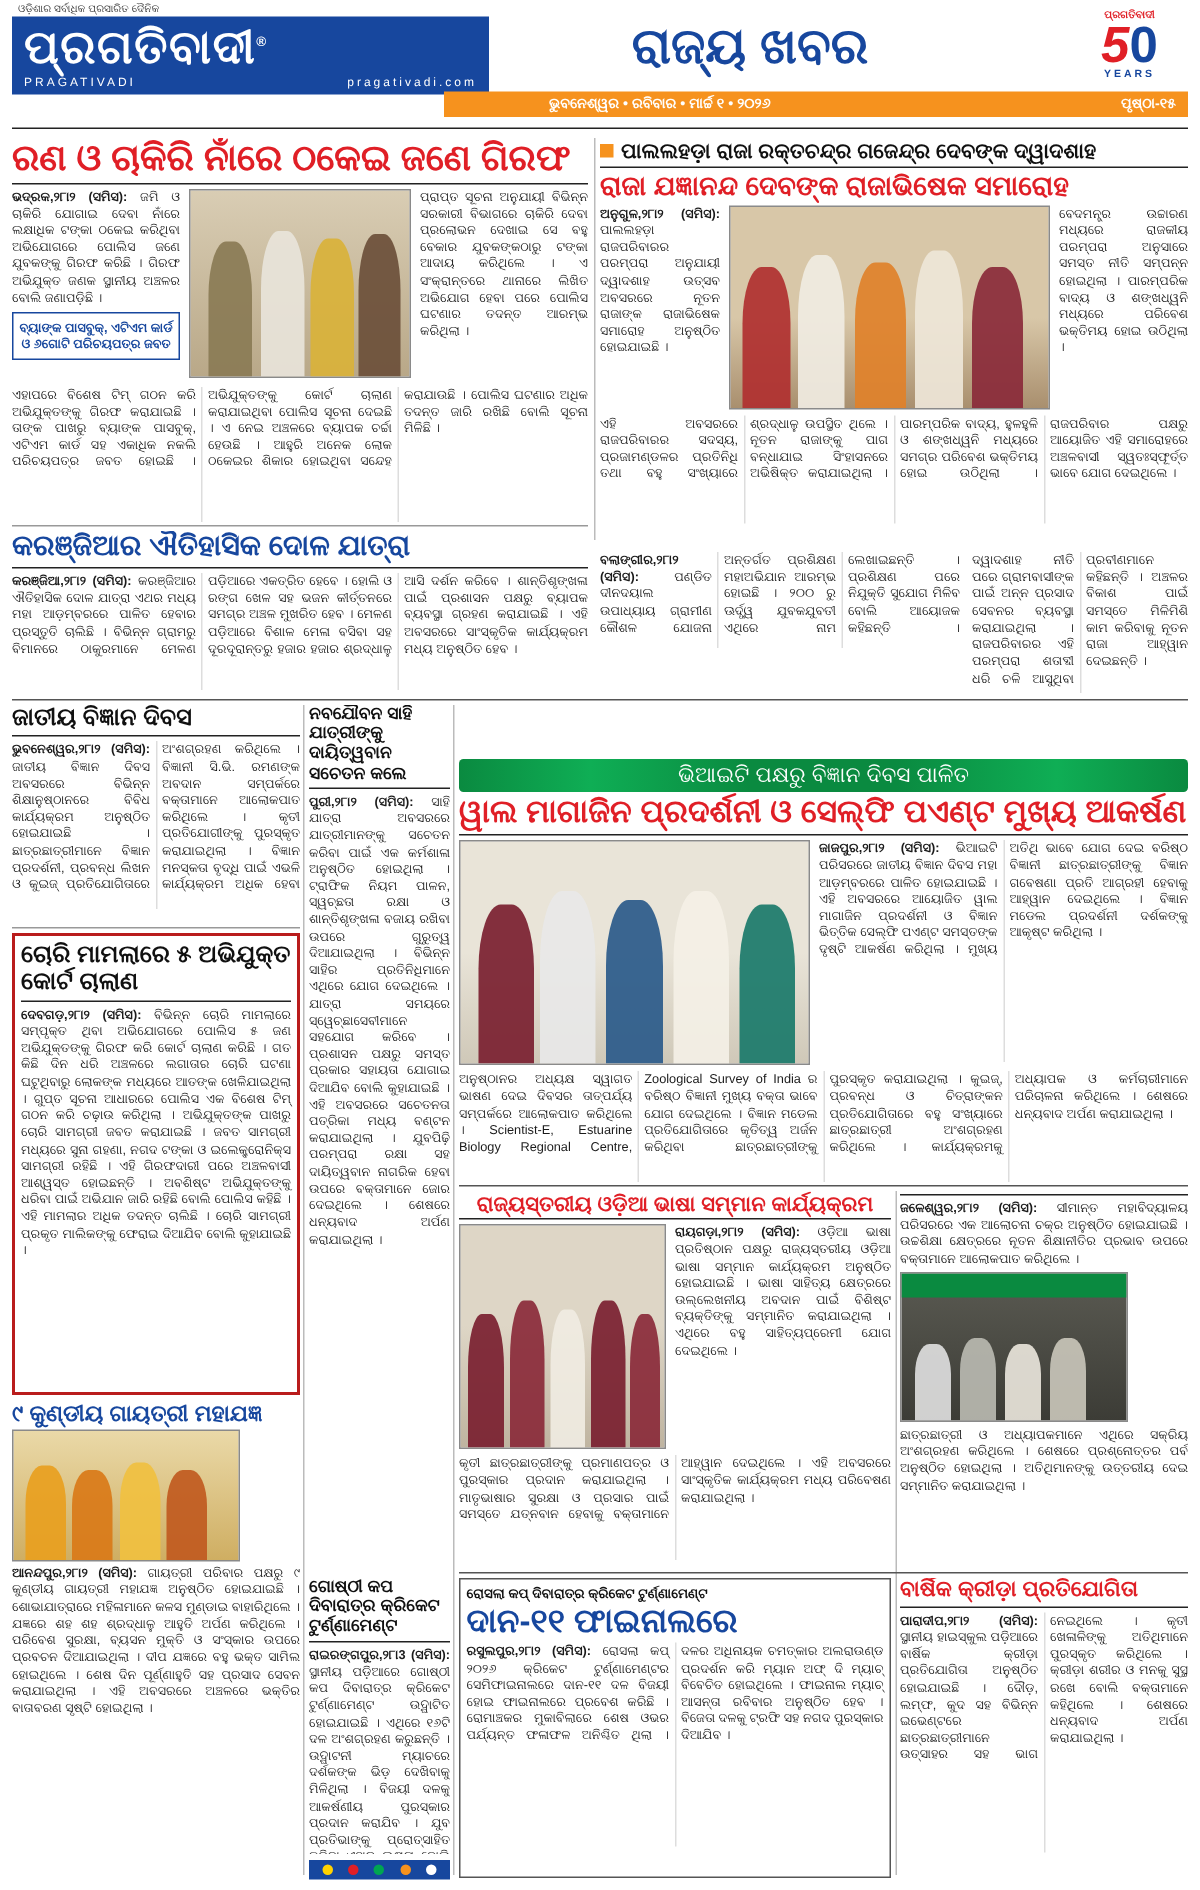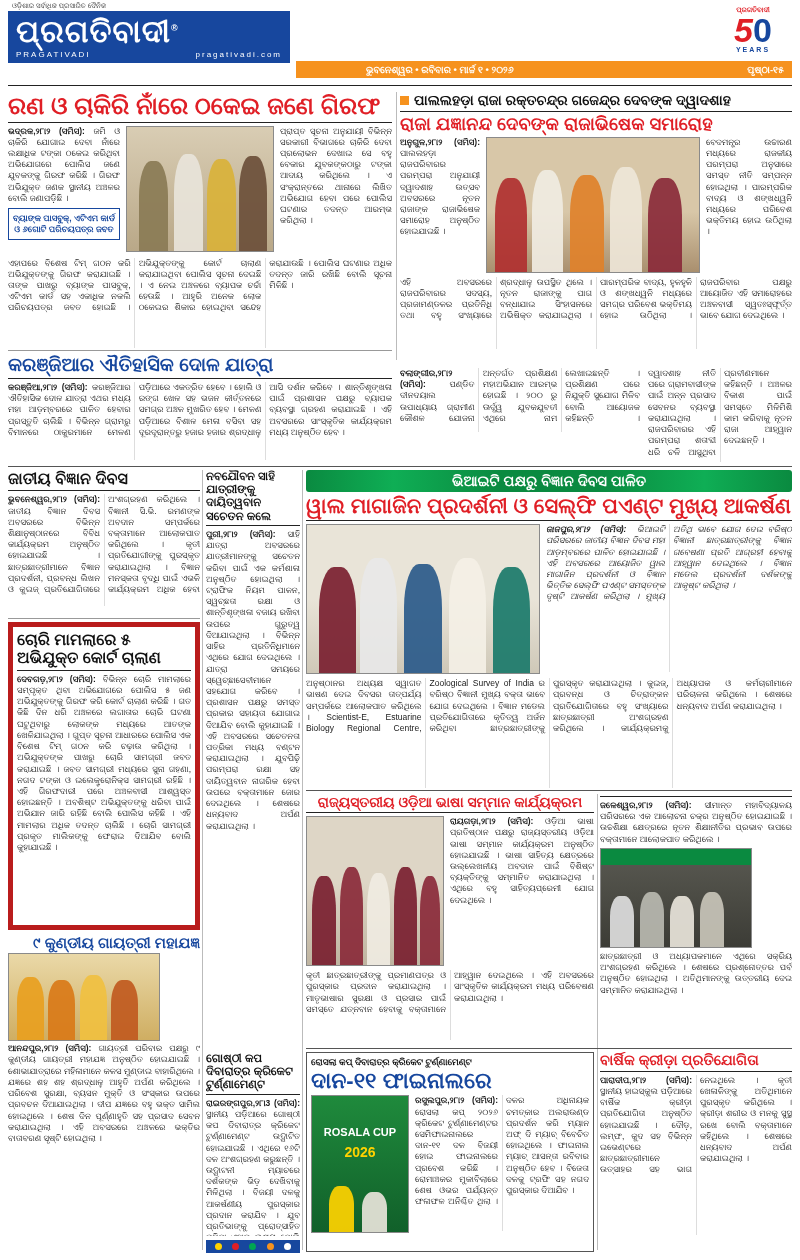--- a/index.html
+++ b/index.html
@@ -1,20 +1,20 @@
 <!DOCTYPE html>
 <html><head>
 <meta charset="utf-8">
 <style>
   html,body{margin:0;padding:0;background:#e9e9e9;}
   .page{position:relative;width:800px;height:1260px;margin:0 auto;background:#fff;
         font-family:"Liberation Sans","DejaVu Sans",sans-serif;color:#1a1a1a;overflow:hidden;}
   
   .tagline{position:absolute;left:12px;top:2px;font-size:7px;color:#333;}
-  .mast{position:absolute;left:8px;top:11px;width:282px;height:52px;background:#17479e;color:#fff;
+  .mast{position:absolute;left:8px;top:11px;width:318px;height:52px;background:#17479e;color:#fff;
         display:flex;flex-direction:column;justify-content:center;padding:2px 8px;box-sizing:border-box;}
   .mast .big{font-size:31px;font-weight:800;letter-spacing:1px;line-height:1;}
   .mast .reg{font-size:9px;vertical-align:super;}
   .mast .sub{display:flex;justify-content:space-between;font-size:8px;letter-spacing:2px;margin-top:3px;}
   .secttl{position:absolute;left:300px;top:12px;width:400px;text-align:center;
           font-size:33px;font-weight:800;color:#17479e;}
   .emblem{position:absolute;left:712px;top:6px;width:82px;height:52px;text-align:center;}
   .emblem .brand{font-size:7px;color:#e01f26;font-weight:700;}
   .emblem .num{font-size:34px;font-weight:800;line-height:0.95;}
   .emblem .d1{color:#e01f26;font-style:italic;}
@@ -38,24 +38,24 @@
   .hline{position:absolute;border-top:1px solid #555;}
   .vline{position:absolute;border-left:1px solid #bbb;}
   .row{display:flex;gap:6px;}
   .photo{position:relative;border:1px solid #8a8a8a;flex-shrink:0;overflow:hidden;}
   .fig{position:absolute;bottom:0;border-radius:40% 40% 0 0;opacity:.92;}
   .bluebox{border:1.5px solid #17479e;color:#17479e;font-size:8.5px;font-weight:800;
            text-align:center;padding:4px 3px;margin-top:4px;line-height:1.3;}
   .kicker{display:flex;align-items:center;gap:5px;font-size:14px;font-weight:800;color:#101010;
           border-bottom:1.5px solid #222;padding-bottom:2px;margin-bottom:2px;}
   .kicker .sq{width:9px;height:9px;background:#f6921e;flex-shrink:0;}
-  .banner{height:22px;display:flex;align-items:center;justify-content:center;font-size:14.5px;font-weight:700;
+  .banner{height:22px;display:flex;align-items:center;justify-content:center;font-size:14.5px;font-weight:400;
           color:#ffffff;background:linear-gradient(90deg,#0a8a40,#0fae55 18%,#0a8a40 40%,#0a8a40 60%,#0fae55 82%,#0a8a40);
-          border-radius:3px;margin-bottom:2px;}
-  .boxed{border:5px solid #b91c1c;padding:4px;}
+          border-radius:3px;margin-bottom:2px;margin-top:36px;}
+  .boxed{border:2px solid #b91c1c;padding:4px;}
   .footstrip{position:absolute;left:206px;top:1240px;width:94px;height:13px;background:#17479e;
              display:flex;align-items:center;justify-content:space-around;padding:0 4px;box-sizing:border-box;}
   .dot{width:7px;height:7px;border-radius:50%;}
   .greenbar{position:absolute;top:0;left:0;right:0;height:16px;background:#0a8a40;}
   .ph-txt{position:absolute;left:0;right:0;text-align:center;color:#fff;font-weight:800;}
 </style>
 </head>
 <body>
 
 <div class="page">
@@ -63,20 +63,21 @@
   <div class="tagline">ଓଡ଼ିଶାର ସର୍ବାଧିକ ପ୍ରସାରିତ ଦୈନିକ</div>
 
   <div class="mast">
     <div class="big"><span>ପ୍ରଗତିବାଦୀ</span><span class="reg">®</span></div>
     <div class="sub">
       <span>PRAGATIVADI</span>
       <span>pragativadi.com</span>
     </div>
   </div>
 
+  <div class="secttl">ରାଜ୍ୟ ଖବର</div>
 
   <div class="emblem">
     <div class="brand">ପ୍ରଗତିବାଦୀ</div>
     <div class="num"><span class="d1">5</span><span class="d2">0</span></div>
     <div class="yrs">YEARS</div>
   </div>
 
   <div class="datebar">
     <span class="date">ଭୁବନେଶ୍ୱର • ରବିବାର • ମାର୍ଚ୍ଚ ୧ • ୨୦୨୬</span>
     <span>ପୃଷ୍ଠା-୧୫</span>
@@ -162,21 +163,21 @@
   <section class="art" style="left:206px;top:470px;width:94px;height:578px;">
     <h3 class="hl dark" style="font-size:11.5px;">ନବଯୌବନ ସାହି ଯାତ୍ରୀଙ୍କୁ ଦାୟିତ୍ୱବାନ ସଚେତନ କଲେ</h3>
     <hr class="rule">
     <p class="body sm"><b class="dl">ପୁରୀ,୨୮ା୨ (ସମିସ):</b> <span>ସାହି ଯାତ୍ରା ଅବସରରେ ଯାତ୍ରୀମାନଙ୍କୁ ସଚେତନ କରିବା ପାଇଁ ଏକ କର୍ମଶାଳା ଅନୁଷ୍ଠିତ ହୋଇଥିଲା । ଟ୍ରାଫିକ ନିୟମ ପାଳନ, ସ୍ୱଚ୍ଛତା ରକ୍ଷା ଓ ଶାନ୍ତିଶୃଙ୍ଖଳା ବଜାୟ ରଖିବା ଉପରେ ଗୁରୁତ୍ୱ ଦିଆଯାଇଥିଲା । ବିଭିନ୍ନ ସାହିର ପ୍ରତିନିଧିମାନେ ଏଥିରେ ଯୋଗ ଦେଇଥିଲେ । ଯାତ୍ରା ସମୟରେ ସ୍ୱେଚ୍ଛାସେବୀମାନେ ସହଯୋଗ କରିବେ । ପ୍ରଶାସନ ପକ୍ଷରୁ ସମସ୍ତ ପ୍ରକାର ସହାୟତା ଯୋଗାଇ ଦିଆଯିବ ବୋଲି କୁହାଯାଇଛି । ଏହି ଅବସରରେ ସଚେତନତା ପତ୍ରିକା ମଧ୍ୟ ବଣ୍ଟନ କରାଯାଇଥିଲା । ଯୁବପିଢ଼ି ପରମ୍ପରା ରକ୍ଷା ସହ ଦାୟିତ୍ୱବାନ ନାଗରିକ ହେବା ଉପରେ ବକ୍ତାମାନେ ଜୋର ଦେଇଥିଲେ । ଶେଷରେ ଧନ୍ୟବାଦ ଅର୍ପଣ କରାଯାଇଥିଲା ।</span></p>
   </section>
 
   <section class="art" style="left:306px;top:470px;width:486px;height:318px;">
     <div class="banner">ଭିଆଇଟି ପକ୍ଷରୁ ବିଜ୍ଞାନ ଦିବସ ପାଳିତ</div>
     <h2 class="hl red" style="font-size:21px;">ୱାଲ ମାଗାଜିନ ପ୍ରଦର୍ଶନୀ ଓ ସେଲ୍ଫି ପଏଣ୍ଟ ମୁଖ୍ୟ ଆକର୍ଷଣ</h2>
     <hr class="rule">
-    <div class="row" style="height:150px;font-style:italic;">
+    <div class="row" style="height:150px;">
       <div class="photo" style="width:232px;height:148px;background:linear-gradient(180deg,#e9e4d8 50%,#cfc8b8);">
         <i class="fig" style="left:5%;width:16%;height:72%;background:#7a2030;"></i>
         <i class="fig" style="left:23%;width:16%;height:78%;background:#e8e8e8;"></i>
         <i class="fig" style="left:42%;width:16%;height:74%;background:#2a5a8a;"></i>
         <i class="fig" style="left:61%;width:16%;height:78%;background:#f4f0e6;"></i>
         <i class="fig" style="left:80%;width:16%;height:72%;background:#1a7a6a;"></i>
       </div>
       <div style="flex:1;">
         <p class="body sm cols2" style="height:148px;"><b class="dl">ଜାଜପୁର,୨୮ା୨ (ସମିସ):</b> <span>ଭିଆଇଟି ପରିସରରେ ଜାତୀୟ ବିଜ୍ଞାନ ଦିବସ ମହା ଆଡ଼ମ୍ବରରେ ପାଳିତ ହୋଇଯାଇଛି । ଏହି ଅବସରରେ ଆୟୋଜିତ ୱାଲ ମାଗାଜିନ ପ୍ରଦର୍ଶନୀ ଓ ବିଜ୍ଞାନ ଭିତ୍ତିକ ସେଲ୍ଫି ପଏଣ୍ଟ ସମସ୍ତଙ୍କ ଦୃଷ୍ଟି ଆକର୍ଷଣ କରିଥିଲା । ମୁଖ୍ୟ ଅତିଥି ଭାବେ ଯୋଗ ଦେଇ ବରିଷ୍ଠ ବିଜ୍ଞାନୀ ଛାତ୍ରଛାତ୍ରୀଙ୍କୁ ବିଜ୍ଞାନ ଗବେଷଣା ପ୍ରତି ଆଗ୍ରହୀ ହେବାକୁ ଆହ୍ୱାନ ଦେଇଥିଲେ । ବିଜ୍ଞାନ ମଡେଲ ପ୍ରଦର୍ଶନୀ ଦର୍ଶକଙ୍କୁ ଆକୃଷ୍ଟ କରିଥିଲା ।</span></p>
       </div>
@@ -184,21 +185,21 @@
     <p class="body sm cols4" style="height:110px;margin-top:4px;">ଅନୁଷ୍ଠାନର ଅଧ୍ୟକ୍ଷ ସ୍ୱାଗତ ଭାଷଣ ଦେଇ ଦିବସର ତାତ୍ପର୍ଯ୍ୟ ସମ୍ପର୍କରେ ଆଲୋକପାତ କରିଥିଲେ । Scientist-E, Estuarine Biology Regional Centre, Zoological Survey of India ର ବରିଷ୍ଠ ବିଜ୍ଞାନୀ ମୁଖ୍ୟ ବକ୍ତା ଭାବେ ଯୋଗ ଦେଇଥିଲେ । ବିଜ୍ଞାନ ମଡେଲ ପ୍ରତିଯୋଗିତାରେ କୃତିତ୍ୱ ଅର୍ଜନ କରିଥିବା ଛାତ୍ରଛାତ୍ରୀଙ୍କୁ ପୁରସ୍କୃତ କରାଯାଇଥିଲା । କୁଇଜ୍, ପ୍ରବନ୍ଧ ଓ ଚିତ୍ରାଙ୍କନ ପ୍ରତିଯୋଗିତାରେ ବହୁ ସଂଖ୍ୟାରେ ଛାତ୍ରଛାତ୍ରୀ ଅଂଶଗ୍ରହଣ କରିଥିଲେ । କାର୍ଯ୍ୟକ୍ରମକୁ ଅଧ୍ୟାପକ ଓ କର୍ମଚାରୀମାନେ ପରିଚାଳନା କରିଥିଲେ । ଶେଷରେ ଧନ୍ୟବାଦ ଅର୍ପଣ କରାଯାଇଥିଲା ।</p>
   </section>
 
   <section class="art boxed" style="left:8px;top:622px;width:192px;height:308px;">
     <h2 class="hl dark" style="font-size:16px;">ଚୋରି ମାମଲାରେ ୫ ଅଭିଯୁକ୍ତ କୋର୍ଟ ଚାଲାଣ</h2>
     <hr class="rule">
     <p class="body sm"><b class="dl">ଦେବଗଡ଼,୨୮ା୨ (ସମିସ):</b> <span>ବିଭିନ୍ନ ଚୋରି ମାମଲାରେ ସମ୍ପୃକ୍ତ ଥିବା ଅଭିଯୋଗରେ ପୋଲିସ ୫ ଜଣ ଅଭିଯୁକ୍ତଙ୍କୁ ଗିରଫ କରି କୋର୍ଟ ଚାଲାଣ କରିଛି । ଗତ କିଛି ଦିନ ଧରି ଅଞ୍ଚଳରେ ଲଗାତାର ଚୋରି ଘଟଣା ଘଟୁଥିବାରୁ ଲୋକଙ୍କ ମଧ୍ୟରେ ଆତଙ୍କ ଖେଳିଯାଇଥିଲା । ଗୁପ୍ତ ସୂଚନା ଆଧାରରେ ପୋଲିସ ଏକ ବିଶେଷ ଟିମ୍ ଗଠନ କରି ଚଢ଼ାଉ କରିଥିଲା । ଅଭିଯୁକ୍ତଙ୍କ ପାଖରୁ ଚୋରି ସାମଗ୍ରୀ ଜବତ କରାଯାଇଛି । ଜବତ ସାମଗ୍ରୀ ମଧ୍ୟରେ ସୁନା ଗହଣା, ନଗଦ ଟଙ୍କା ଓ ଇଲେକ୍ଟ୍ରୋନିକ୍ସ ସାମଗ୍ରୀ ରହିଛି । ଏହି ଗିରଫଦାରୀ ପରେ ଅଞ୍ଚଳବାସୀ ଆଶ୍ୱସ୍ତ ହୋଇଛନ୍ତି । ଅବଶିଷ୍ଟ ଅଭିଯୁକ୍ତଙ୍କୁ ଧରିବା ପାଇଁ ଅଭିଯାନ ଜାରି ରହିଛି ବୋଲି ପୋଲିସ କହିଛି । ଏହି ମାମଲାର ଅଧିକ ତଦନ୍ତ ଚାଲିଛି । ଚୋରି ସାମଗ୍ରୀ ପ୍ରକୃତ ମାଲିକଙ୍କୁ ଫେରାଇ ଦିଆଯିବ ବୋଲି କୁହାଯାଇଛି ।</span></p>
   </section>
 
   <section class="art" style="left:8px;top:934px;width:192px;height:318px;">
-    <h2 class="hl blue" style="font-size:15px;text-align:right;">୯ କୁଣ୍ଡୀୟ ଗାୟତ୍ରୀ ମହାଯଜ୍ଞ</h2>
+    <h2 class="hl blue" style="font-size:15px;">୯ କୁଣ୍ଡୀୟ ଗାୟତ୍ରୀ ମହାଯଜ୍ଞ</h2>
     <div class="photo" style="width:150px;height:86px;margin:2px 0;background:linear-gradient(180deg,#ead9a8,#cfae62);">
       <i class="fig" style="left:5%;width:18%;height:74%;background:#e8a020;"></i>
       <i class="fig" style="left:26%;width:18%;height:70%;background:#d97a18;"></i>
       <i class="fig" style="left:47%;width:18%;height:76%;background:#f0c040;"></i>
       <i class="fig" style="left:68%;width:18%;height:70%;background:#c05a20;"></i>
     </div>
     <p class="body sm"><b class="dl">ଆନନ୍ଦପୁର,୨୮ା୨ (ସମିସ):</b> <span>ଗାୟତ୍ରୀ ପରିବାର ପକ୍ଷରୁ ୯ କୁଣ୍ଡୀୟ ଗାୟତ୍ରୀ ମହାଯଜ୍ଞ ଅନୁଷ୍ଠିତ ହୋଇଯାଇଛି । ଶୋଭାଯାତ୍ରାରେ ମହିଳାମାନେ କଳସ ମୁଣ୍ଡାଇ ବାହାରିଥିଲେ । ଯଜ୍ଞରେ ଶହ ଶହ ଶ୍ରଦ୍ଧାଳୁ ଆହୁତି ଅର୍ପଣ କରିଥିଲେ । ପରିବେଶ ସୁରକ୍ଷା, ବ୍ୟସନ ମୁକ୍ତି ଓ ସଂସ୍କାର ଉପରେ ପ୍ରବଚନ ଦିଆଯାଇଥିଲା । ଦୀପ ଯଜ୍ଞରେ ବହୁ ଭକ୍ତ ସାମିଲ ହୋଇଥିଲେ । ଶେଷ ଦିନ ପୂର୍ଣ୍ଣାହୁତି ସହ ପ୍ରସାଦ ସେବନ କରାଯାଇଥିଲା । ଏହି ଅବସରରେ ଅଞ୍ଚଳରେ ଭକ୍ତିର ବାତାବରଣ ସୃଷ୍ଟି ହୋଇଥିଲା ।</span></p>
   </section>
 
   <section class="art" style="left:306px;top:794px;width:288px;height:254px;">
@@ -235,26 +236,20 @@
   <section class="art" style="left:206px;top:1052px;width:94px;height:184px;">
     <h3 class="hl dark" style="font-size:11.5px;">ଗୋଷ୍ଠୀ କପ ଦିବାରାତ୍ର କ୍ରିକେଟ ଟୁର୍ଣ୍ଣାମେଣ୍ଟ</h3>
     <hr class="rule">
     <p class="body sm"><b class="dl">ରାଇରଙ୍ଗପୁର,୨୮ା3 (ସମିସ):</b> <span>ସ୍ଥାନୀୟ ପଡ଼ିଆରେ ଗୋଷ୍ଠୀ କପ ଦିବାରାତ୍ର କ୍ରିକେଟ ଟୁର୍ଣ୍ଣାମେଣ୍ଟ ଉଦ୍ଘାଟିତ ହୋଇଯାଇଛି । ଏଥିରେ ୧୬ଟି ଦଳ ଅଂଶଗ୍ରହଣ କରୁଛନ୍ତି । ଉଦ୍ଘାଟନୀ ମ୍ୟାଚରେ ଦର୍ଶକଙ୍କ ଭିଡ଼ ଦେଖିବାକୁ ମିଳିଥିଲା । ବିଜୟୀ ଦଳକୁ ଆକର୍ଷଣୀୟ ପୁରସ୍କାର ପ୍ରଦାନ କରାଯିବ । ଯୁବ ପ୍ରତିଭାଙ୍କୁ ପ୍ରୋତ୍ସାହିତ କରିବା ଏହାର ଲକ୍ଷ୍ୟ ବୋଲି ଆୟୋଜକ କହିଛନ୍ତି ।</span></p>
   </section>
 
   <section class="art" style="left:306px;top:1052px;width:288px;height:200px;border:1px solid #555;padding:4px;">
     <div style="font-size:9px;font-weight:800;color:#101010;">ରୋସଲା କପ୍ ଦିବାରାତ୍ର କ୍ରିକେଟ ଟୁର୍ଣ୍ଣାମେଣ୍ଟ</div>
     <h2 class="hl blue" style="font-size:22px;">ଦାନ-୧୧ ଫାଇନାଲରେ</h2>
     <div class="row" style="height:138px;margin-top:2px;">
-      <div class="photo" style="width:96px;height:136px;background:linear-gradient(180deg,#1f8a3c,#11602a);">
-        <span class="ph-txt" style="top:30px;font-size:11px;">ROSALA CUP</span>
-        <span class="ph-txt" style="top:48px;font-size:14px;color:#ffd200;">2026</span>
-        <i class="fig" style="left:18%;width:26%;height:34%;background:#ffd200;"></i>
-        <i class="fig" style="left:52%;width:26%;height:30%;background:#e8e4da;"></i>
-      </div>
       <div style="flex:1;">
         <p class="body sm cols2" style="height:136px;"><b class="dl">ରସୁଲପୁର,୨୮ା୨ (ସମିସ):</b> <span>ରୋସଲା କପ୍ ୨୦୨୬ କ୍ରିକେଟ ଟୁର୍ଣ୍ଣାମେଣ୍ଟର ସେମିଫାଇନାଲରେ ଦାନ-୧୧ ଦଳ ବିଜୟୀ ହୋଇ ଫାଇନାଲରେ ପ୍ରବେଶ କରିଛି । ରୋମାଞ୍ଚକର ମୁକାବିଲାରେ ଶେଷ ଓଭର ପର୍ଯ୍ୟନ୍ତ ଫଳାଫଳ ଅନିଶ୍ଚିତ ଥିଲା । ଦଳର ଅଧିନାୟକ ଚମତ୍କାର ଅଲରାଉଣ୍ଡ ପ୍ରଦର୍ଶନ କରି ମ୍ୟାନ ଅଫ୍ ଦି ମ୍ୟାଚ୍ ବିବେଚିତ ହୋଇଥିଲେ । ଫାଇନାଲ ମ୍ୟାଚ୍ ଆସନ୍ତା ରବିବାର ଅନୁଷ୍ଠିତ ହେବ । ବିଜେତା ଦଳକୁ ଟ୍ରଫି ସହ ନଗଦ ପୁରସ୍କାର ଦିଆଯିବ ।</span></p>
       </div>
     </div>
   </section>
 
   <section class="art" style="left:600px;top:1052px;width:192px;height:200px;">
     <h2 class="hl red" style="font-size:14.5px;">ବାର୍ଷିକ କ୍ରୀଡ଼ା ପ୍ରତିଯୋଗିତା</h2>
     <hr class="rule">
     <p class="body sm cols2" style="height:160px;"><b class="dl">ପାରାଦୀପ,୨୮ା୨ (ସମିସ):</b> <span>ସ୍ଥାନୀୟ ହାଇସ୍କୁଲ ପଡ଼ିଆରେ ବାର୍ଷିକ କ୍ରୀଡ଼ା ପ୍ରତିଯୋଗିତା ଅନୁଷ୍ଠିତ ହୋଇଯାଇଛି । ଦୌଡ଼, ଲମ୍ଫ, କୁଦ ସହ ବିଭିନ୍ନ ଇଭେଣ୍ଟରେ ଛାତ୍ରଛାତ୍ରୀମାନେ ଉତ୍ସାହର ସହ ଭାଗ ନେଇଥିଲେ । କୃତୀ ଖେଳାଳିଙ୍କୁ ଅତିଥିମାନେ ପୁରସ୍କୃତ କରିଥିଲେ । କ୍ରୀଡ଼ା ଶରୀର ଓ ମନକୁ ସୁସ୍ଥ ରଖେ ବୋଲି ବକ୍ତାମାନେ କହିଥିଲେ । ଶେଷରେ ଧନ୍ୟବାଦ ଅର୍ପଣ କରାଯାଇଥିଲା ।</span></p>

